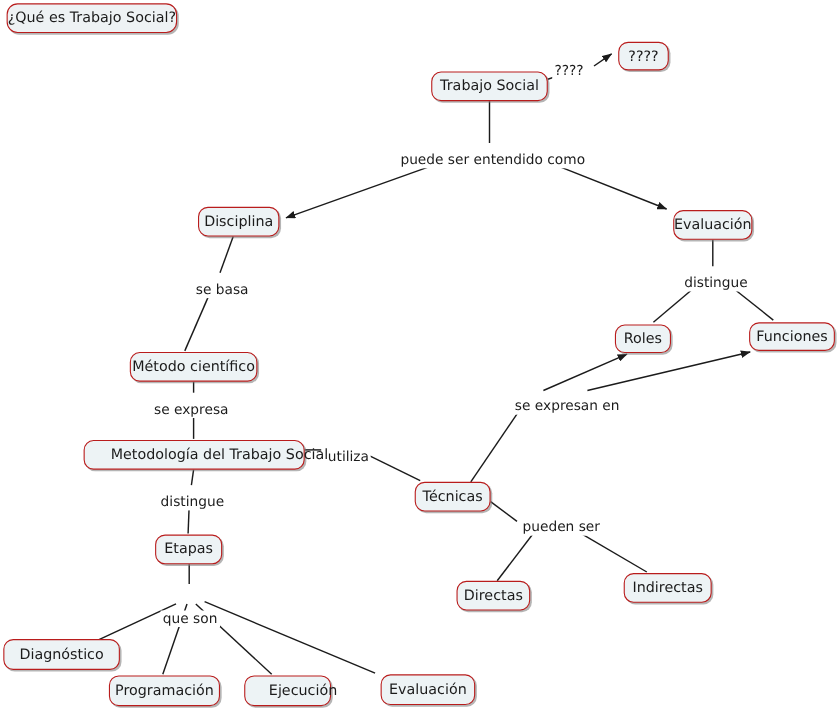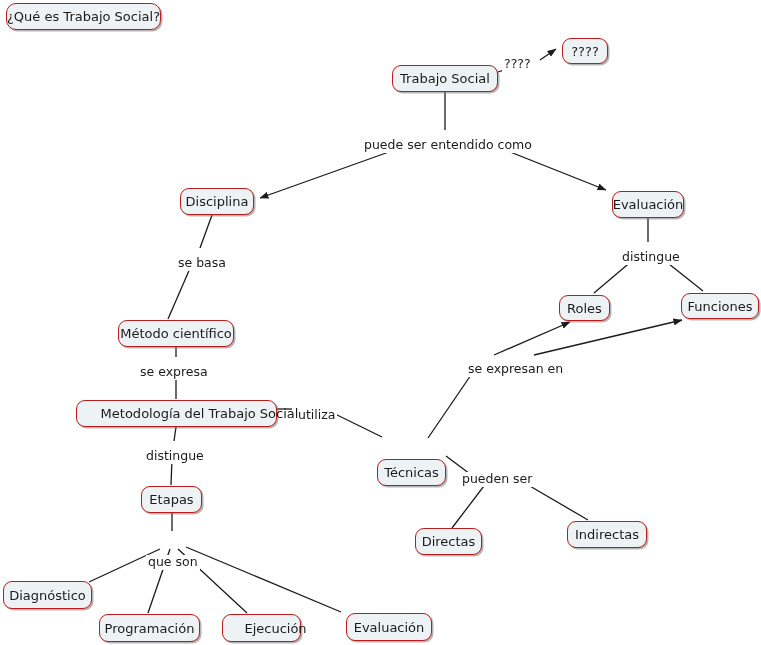--- a/index.html
+++ b/index.html
@@ -100,35 +100,35 @@
 
   <div id="node-layer">
       <div class="node" style="left: 392px; top: 65px; width: 106px; height: 27px;">Trabajo Social</div>
       <div class="node" style="left: 562px; top: 38px; width: 46px; height: 26px;">????</div>
       <div class="node" style="left: 180px; top: 188px; width: 74px; height: 27px;">Disciplina</div>
       <div class="node" style="left: 612px; top: 191px; width: 72px; height: 27px;">Evaluación</div>
       <div class="node" style="left: 559px; top: 295px; width: 51px; height: 26px;">Roles</div>
       <div class="node" style="left: 681px; top: 293px; width: 78px; height: 26px;">Funciones</div>
       <div class="node" style="left: 118px; top: 320px; width: 116px; height: 27px;">Método científico</div>
       <div class="node" style="left: 76px; top: 400px; width: 201px; height: 27px; padding-left: 46px;">Metodología del Trabajo Social</div>
-      <div class="node" style="left: 377px; top: 438px; width: 69px; height: 27px; margin-top: 21px;">Técnicas</div>
+      <div class="node" style="left: 377px; top: 438px; width: 69px; height: 27px;">Técnicas</div>
       <div class="node" style="left: 141px; top: 486px; width: 61px; height: 27px;">Etapas</div>
       <div class="node" style="left: 415px; top: 528px; width: 67px; height: 27px; text-align: right;">Directas</div>
       <div class="node" style="left: 567px; top: 521px; width: 80px; height: 27px;">Indirectas</div>
-      <div class="node" style="left: 3px; top: 581px; width: 89px; height: 28px;">Diagnóstico</div>
+      <div class="node" style="left: 3px; top: 581px; width: 106px; height: 28px;">Diagnóstico</div>
       <div class="node" style="left: 99px; top: 614px; width: 101px; height: 28px;">Programación</div>
       <div class="node" style="left: 222px; top: 614px; width: 79px; height: 28px; padding-left: 28px;">Ejecución</div>
       <div class="node" style="left: 334px; top: 613px; width: 86px; height: 28px; margin-left: 12px;">Evaluación</div>
     </div>
   <div id="label-layer">
       <div class="linklabel" style="left: 502px; top: 57px;">????</div>
       <div class="linklabel" style="left: 362px; top: 138px;">puede ser entendido como</div>
       <div class="linklabel" style="left: 176px; top: 256px;">se basa</div>
       <div class="linklabel" style="left: 620px; top: 250px;">distingue</div>
       <div class="linklabel" style="left: 138px; top: 365px;">se expresa</div>
       <div class="linklabel" style="left: 296px; top: 408px;">utiliza</div>
       <div class="linklabel" style="left: 466px; top: 362px;">se expresan en</div>
       <div class="linklabel" style="left: 144px; top: 449px;">distingue</div>
-      <div class="linklabel" style="left: 460px; top: 472px; text-align: center;">pueden ser</div>
+      <div class="linklabel" style="left: 473px; top: 472px; text-align: center;">pueden ser</div>
       <div class="linklabel" style="left: 146px; top: 539px; margin-top: 16px;">que son</div>
     </div>
 
 </div>
 
 </body></html>

